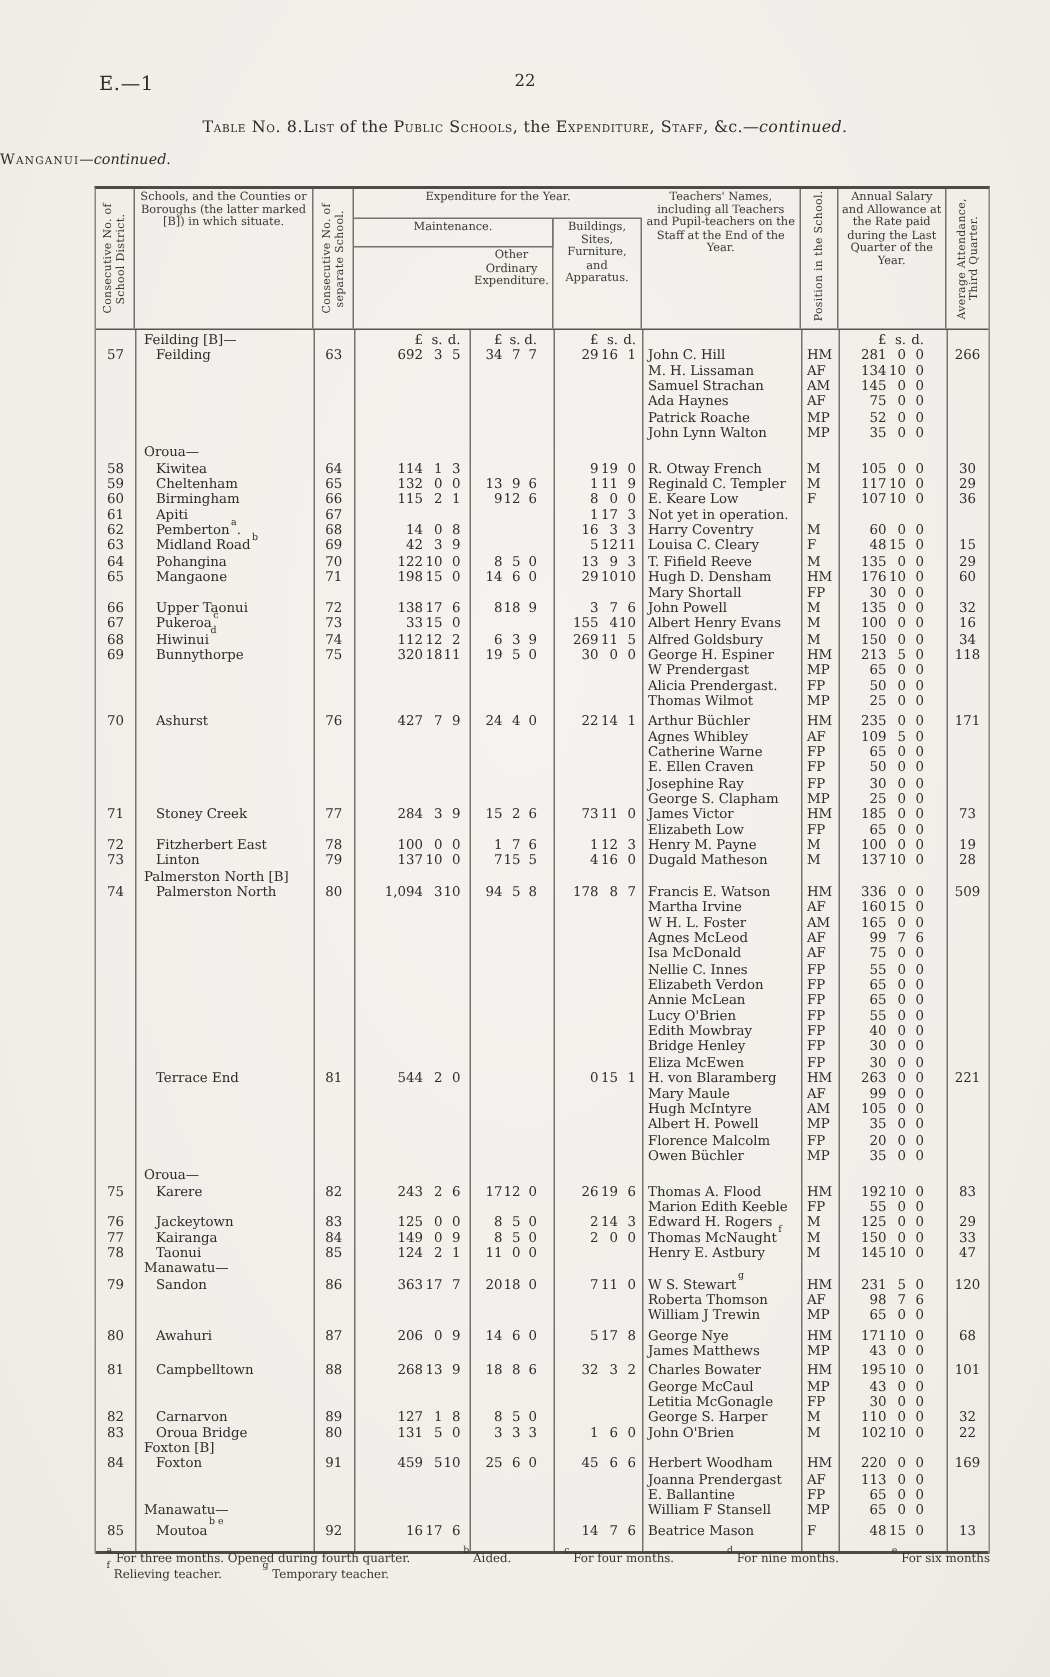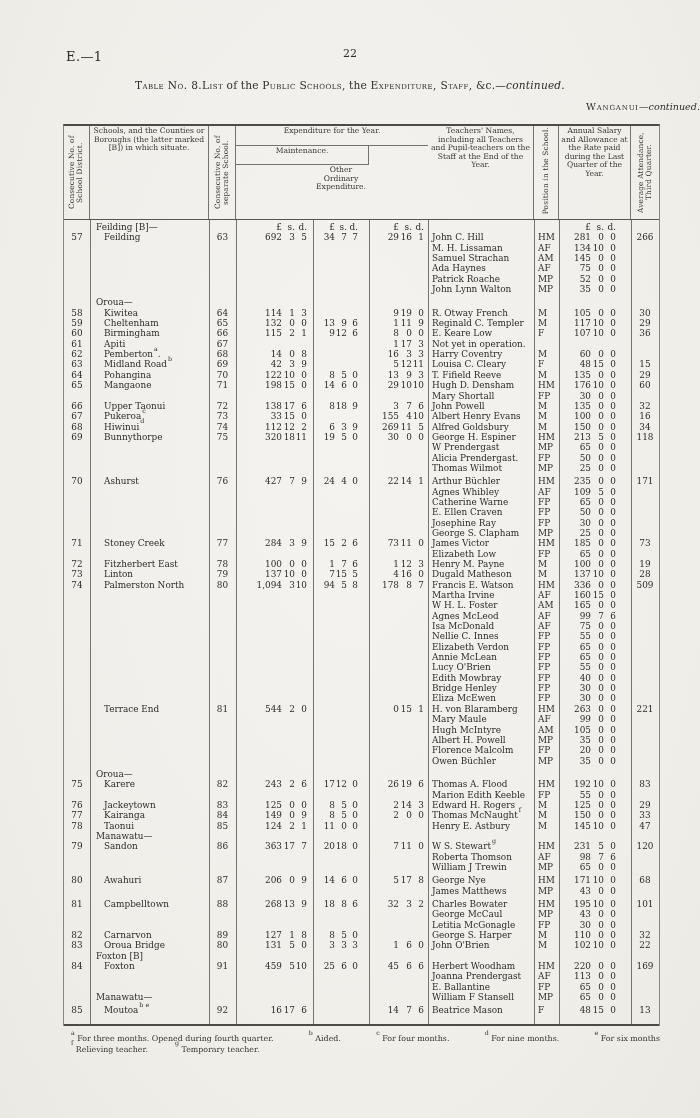--- a/index.html
+++ b/index.html
@@ -8,21 +8,21 @@
     background:radial-gradient(ellipse at 50% 40%, #f4f3ef 0%, #efeee9 70%, #eae9e3 100%);
     font-family:"DejaVu Serif", serif;
     color:#2e2c28;
   }
   .page{position:relative;width:700px;height:1118px;overflow:hidden;}
   .doc-ref{position:absolute;left:66px;top:49px;font-size:13px;letter-spacing:.4px;}
   .page-num{position:absolute;left:0;right:0;top:47px;text-align:center;font-size:11px;}
   .title{position:absolute;left:0;right:0;top:79px;text-align:center;font-size:10.6px;letter-spacing:.2px;}
   .sc{font-variant:small-caps;letter-spacing:.4px;}
   .it{font-style:italic;}
-  .subtitle{position:absolute;left:0;right:0;top:101px;text-align:right;font-size:9.6px;}
+  .subtitle{position:absolute;left:0;right:0;top:101px;text-align:left;font-size:9.6px;}
   .subtitle .sc{letter-spacing:.8px;}
 
   .table{position:absolute;left:63px;top:124px;width:595px;
     border-top:2px solid #4d4b45;border-left:1px solid #8a877e;border-right:1px solid #8a877e;}
   .cols{display:grid;grid-template-columns:26px 119px 27px 77px 56px 59px 106px 25px 72px 28px;}
 
   
   .thead{grid-template-rows:20px 19px 54px;border-bottom:1px solid #57554f;
     font-size:7.6px;line-height:8.6px;text-align:center;color:#3a3833;}
   .hc{display:flex;align-items:flex-start;justify-content:center;padding:1px 2px;}
@@ -85,20 +85,23 @@
         </div>
       <div class="hc bB" style="grid-row:1;grid-column:4/7">
           <span>Expenditure for the Year.</span>
         </div>
       <div class="hc bB bR" style="grid-row:2;grid-column:4/6">
           <span>Maintenance.</span>
         </div>
       <div class="hc" style="grid-row:3;grid-column:5">
           <span>Other Ordinary Expenditure.</span>
         </div>
+      <div class="hc bR" style="grid-row:2/4;grid-column:6;border-left:1px solid #75736c;margin-left:-1px;">
+          <span>Buildings, Sites, Furniture, and Apparatus.</span>
+        </div>
       <div class="hc bR" style="grid-row:1/4;grid-column:7">
           <span>Teachers' Names, including all Teachers and Pupil-teachers on the Staff at the End of the Year.</span>
         </div>
       <div class="hc bR" style="grid-row:1/4;grid-column:8">
           <span class="rot">Position in the School.</span>
         </div>
       <div class="hc bR" style="grid-row:1/4;grid-column:9">
           <span>Annual Salary and Allowance at the Rate paid during the Last Quarter of the Year.</span>
         </div>
       <div class="hc" style="grid-row:1/4;grid-column:10">
@@ -836,20 +839,32 @@
             <span class="m-d">0</span>
           </div>
           <div class="cell c7"><span>Dugald Matheson</span></div>
           <div class="cell c8">M</div>
           <div class="cell c9 money">
             <span class="m-l">137</span>
             <span class="m-s">10</span>
             <span class="m-d">0</span>
           </div>
           <div class="cell c10">28</div>
+        </div>
+        <div class="line cols">
+          <div class="cell c1"></div>
+          <div class="cell c2"><span class="group">Palmerston North [B]</span></div>
+          <div class="cell c3"></div>
+          <div class="cell c4 money"></div>
+          <div class="cell c5 money"></div>
+          <div class="cell c6 money"></div>
+          <div class="cell c7"></div>
+          <div class="cell c8"></div>
+          <div class="cell c9 money"></div>
+          <div class="cell c10"></div>
         </div>
         <div class="line cols">
           <div class="cell c1">74</div>
           <div class="cell c2"><span class="school">Palmerston North</span></div>
           <div class="cell c3">80</div>
           <div class="cell c4 money">
             <span class="m-l">1,094</span>
             <span class="m-s">3</span>
             <span class="m-d">10</span>
           </div>

